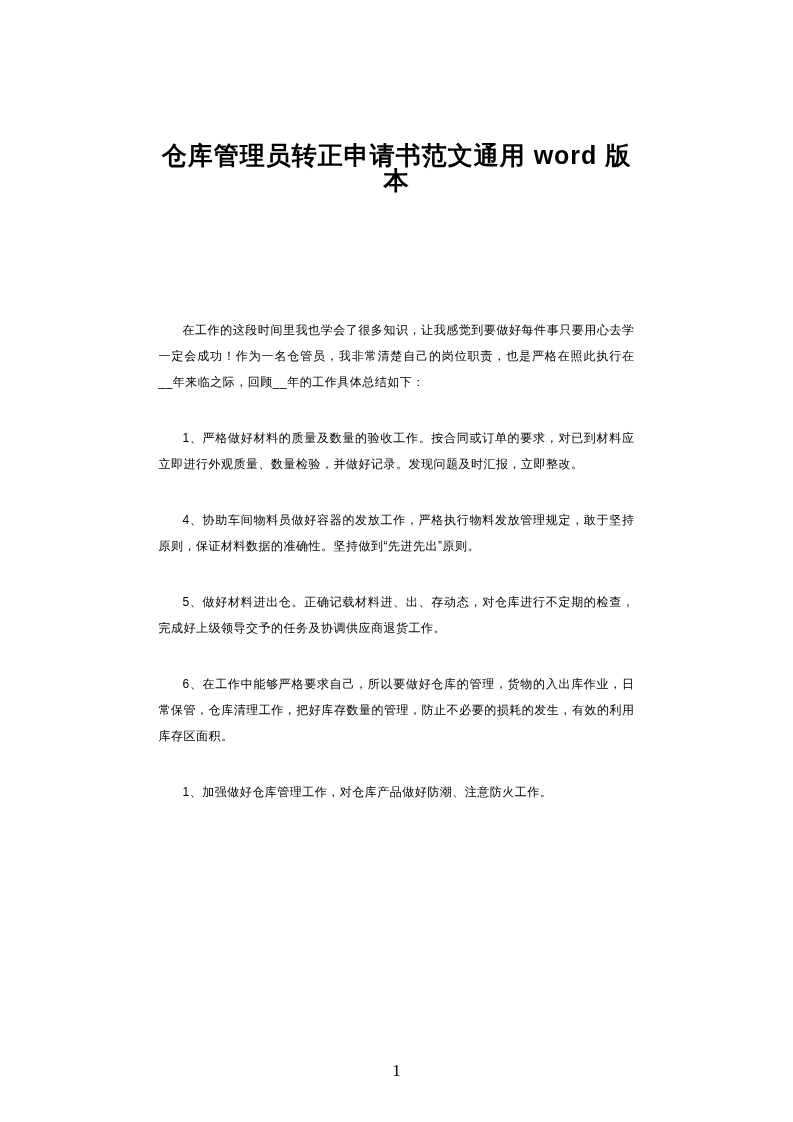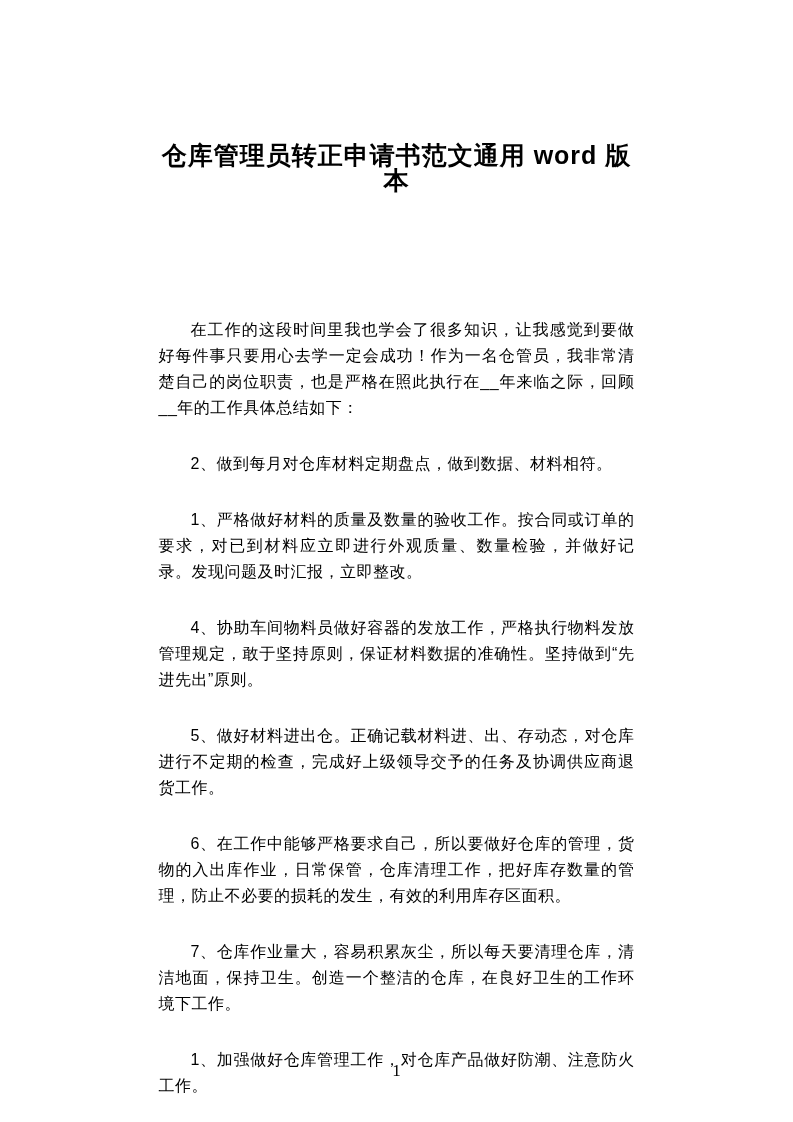--- a/index.html
+++ b/index.html
@@ -22,21 +22,21 @@
   .doc-title {
     margin: 143px 0 124px 0;
     font-size: 25px;
     font-weight: 600;
     line-height: 25px;
     text-align: center;
     letter-spacing: 1px;
   }
   .doc-body p {
     margin: 0 0 30px 0;
-    font-size: 16px;
+    font-size: 12px;
     line-height: 26px;
     text-indent: 2em;
     text-align: justify;
     letter-spacing: 0.5px;
   }
   .page-number {
     position: absolute;
     bottom: 41px;
     left: 0;
     right: 0;
@@ -47,23 +47,21 @@
   }
 </style>
 </head>
 <body>
 
 <div class="page">
   <h1 class="doc-title">仓库管理员转正申请书范文通用 word 版本</h1>
 
   <div class="doc-body">
     <p>在工作的这段时间里我也学会了很多知识，让我感觉到要做好每件事只要用心去学一定会成功！作为一名仓管员，我非常清楚自己的岗位职责，也是严格在照此执行在__年来临之际，回顾__年的工作具体总结如下：</p>
-    <p>2、做到每月对仓库材料定期盘点，做到数据、材料相符。</p>
     <p>1、严格做好材料的质量及数量的验收工作。按合同或订单的要求，对已到材料应立即进行外观质量、数量检验，并做好记录。发现问题及时汇报，立即整改。</p>
     <p>4、协助车间物料员做好容器的发放工作，严格执行物料发放管理规定，敢于坚持原则，保证材料数据的准确性。坚持做到“先进先出”原则。</p>
     <p>5、做好材料进出仓。正确记载材料进、出、存动态，对仓库进行不定期的检查，完成好上级领导交予的任务及协调供应商退货工作。</p>
     <p>6、在工作中能够严格要求自己，所以要做好仓库的管理，货物的入出库作业，日常保管，仓库清理工作，把好库存数量的管理，防止不必要的损耗的发生，有效的利用库存区面积。</p>
-    <p>7、仓库作业量大，容易积累灰尘，所以每天要清理仓库，清洁地面，保持卫生。创造一个整洁的仓库，在良好卫生的工作环境下工作。</p>
     <p>1、加强做好仓库管理工作，对仓库产品做好防潮、注意防火工作。</p>
   </div>
 
   <div class="page-number">1</div>
 </div>
 
 </body></html>

